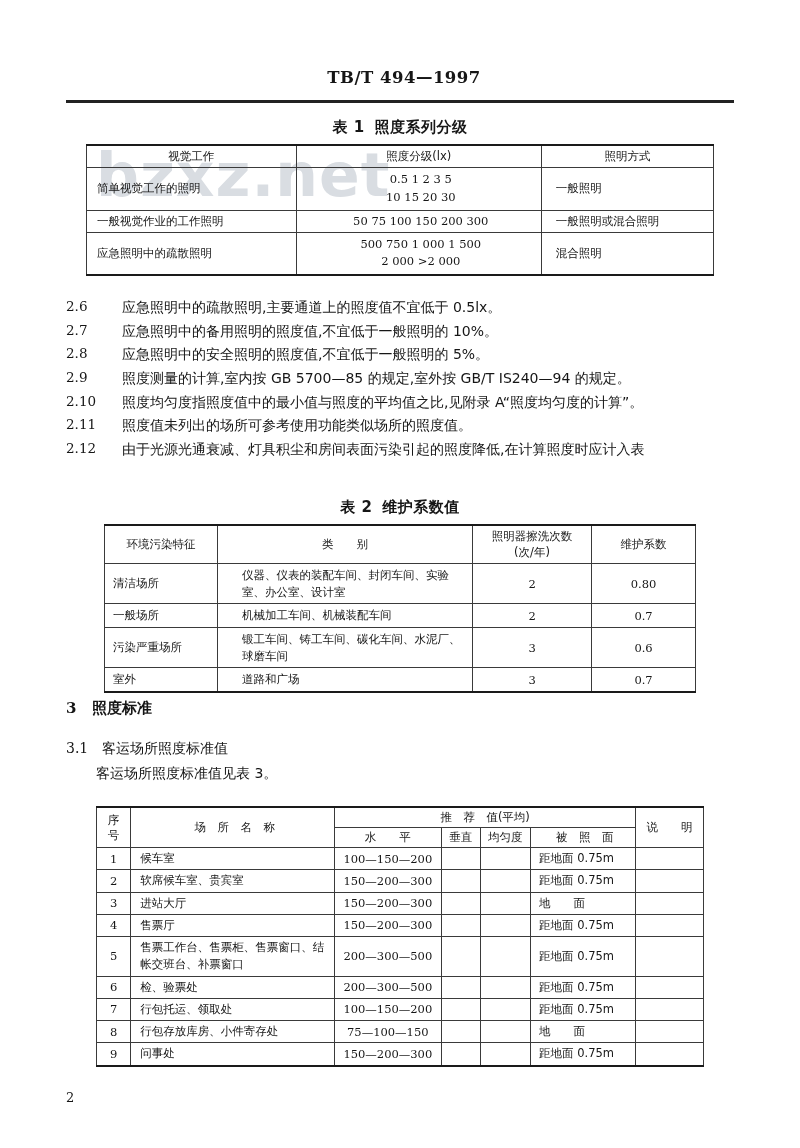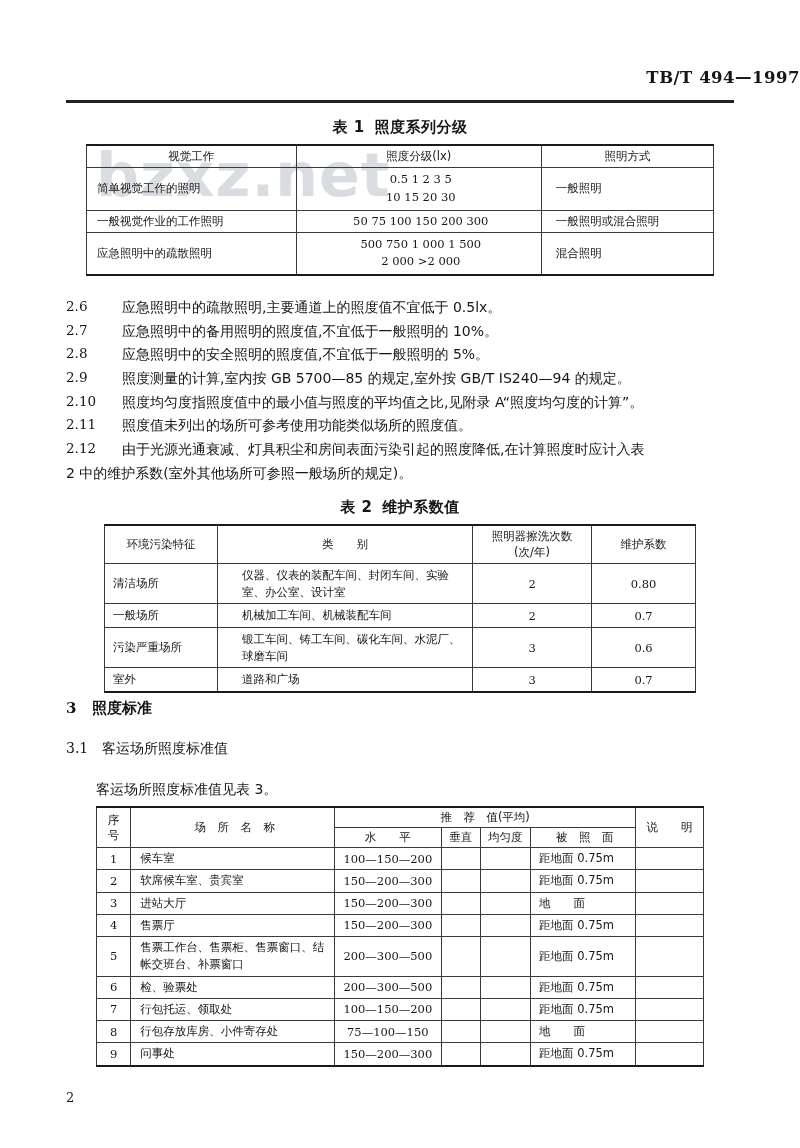--- a/index.html
+++ b/index.html
@@ -42,21 +42,21 @@
     position: relative;
     z-index: 2;
   }
 
   
   .doc-header {
     position: absolute;
     left: 8px;
     right: 0;
     top: 68px;
-    text-align: right;
+    text-align: center;
   }
   .doc-header .std-no {
     font-family: "DejaVu Serif", "Liberation Serif", serif;
     font-weight: bold;
     font-size: 16.5px;
     letter-spacing: 0.5px;
   }
   .header-rule {
     position: absolute;
     left: 66px;
@@ -160,21 +160,20 @@
   }
   .sub-h .sn {
     display: inline-block;
     width: 36px;
     font-family: "DejaVu Serif", "Liberation Serif", serif;
   }
   .sub-line {
     position: absolute;
     left: 96px;
     font-size: 14px;
-    margin-top: 16px;
   }
 
   
   #table3-wrap { position: absolute; left: 0; right: 0; top: 806px; }
   #table3 { margin: 0 auto; width: 608px; }
   #table3 th, #table3 td { padding: 2px 5px; }
   #table3 .w-seq  { width: 26px;  text-align: center; }
   #table3 .w-name { width: 228px; padding-left: 9px; line-height: 1.5; }
   #table3 .w-h    { width: 110px; text-align: center; }
   #table3 .w-v    { width: 32px; }
@@ -265,21 +264,20 @@
         <span class="ptxt">照度均匀度指照度值中的最小值与照度的平均值之比,见附录 A“照度均匀度的计算”。</span>
       </div>
       <div class="para">
         <span class="pn">2.11</span>
         <span class="ptxt">照度值未列出的场所可参考使用功能类似场所的照度值。</span>
       </div>
       <div class="para">
         <span class="pn">2.12</span>
         <span class="ptxt">由于光源光通衰减、灯具积尘和房间表面污染引起的照度降低,在计算照度时应计入表</span>
       </div>
-      <div class="para-cont">2 中的维护系数(室外其他场所可参照一般场所的规定)。</div>
     </div>
 
     <div id="table2-wrap">
       <div class="tbl-caption">
         <span>表 2</span><span class="cap-sp"></span><span>维护系数值</span>
       </div>
       <table class="doc-tbl" id="table2">
         <thead>
           <tr>
             <th class="e1 outer-top">环境污染特征</th>

